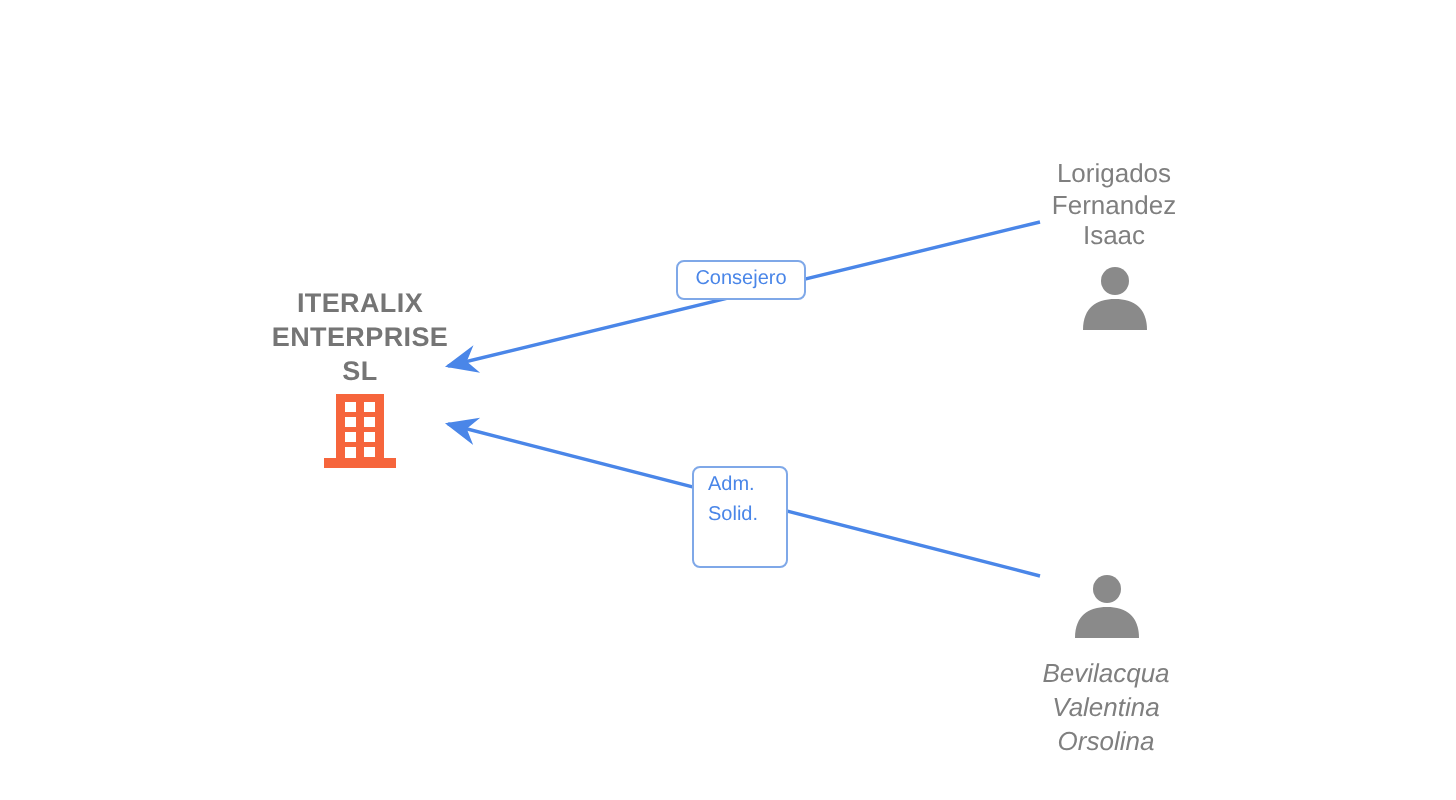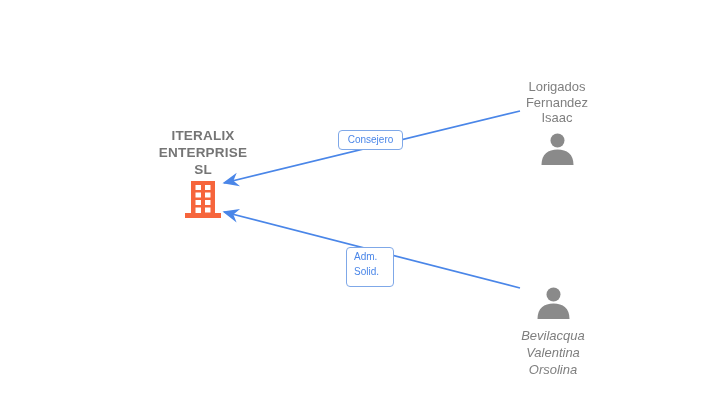--- a/index.html
+++ b/index.html
@@ -3,39 +3,39 @@
 <meta charset="utf-8">
 <style>
   html,body { margin:0; padding:0; background:#ffffff; }
   .canvas {
     position:relative; width:728px; height:400px; background:#ffffff;
     font-family:"Liberation Sans", sans-serif; overflow:hidden;
   }
   .edges-layer { position:absolute; left:0; top:0; z-index:1; }
 
   
-  .company-node { position:absolute; left:128px; top:127px; width:104px; text-align:center; z-index:3;margin-left:23px; }
+  .company-node { position:absolute; left:128px; top:143px; width:104px; text-align:center; z-index:3; }
   .company-name { font-size:13.5px; font-weight:bold; color:#757575; line-height:17px; letter-spacing:.2px; }
   .building-icon { display:inline-block; margin-top:3px; }
 
   
   .person-node { position:absolute; width:92px; text-align:center; z-index:3; }
   .person-node.top { left:511px; top:31px;margin-top:48px; }
   .person-node.bottom { left:507px; top:287px; }
   .person-name { font-size:13px; color:#7F7F7F; line-height:15.5px; }
   .person-node.top .person-icon { margin-top:7px; }
   .person-node.bottom .person-name { line-height:17px; margin-top:4px;font-style:italic; }
 
   
   .edge-label {
     position:absolute; background:#ffffff; border:1px solid #7FA8E8; border-radius:4px;
     color:#4A86E8; font-size:10px; z-index:2; box-sizing:border-box;
   }
   .edge-label.consejero { left:338px; top:130px; width:65px; height:20px; line-height:18px; text-align:center; }
-  .edge-label.adm-solid { left:346px; top:233px; width:48px; height:40px; padding:2px 0 0 7px; line-height:14.5px; text-align:left;margin-top:14px; }
+  .edge-label.adm-solid { left:346px; top:233px; width:48px; height:51px; padding:2px 0 0 7px; line-height:14.5px; text-align:left; }
 
   
   .watermark { position:absolute; right:3px; bottom:4px; z-index:3; white-space:nowrap; }
   .wm-copy { color:#2E7F90; font-size:14px; }
   .wm-initial { color:#4A7CC7; font-style:italic; font-weight:bold; font-family:"DejaVu Serif", serif; font-size:18px; }
   .wm-rest { color:#E87E2E; font-style:italic; font-family:"DejaVu Serif", serif; font-size:15px; letter-spacing:.3px; }
 </style>
 </head>
 <body>
 

